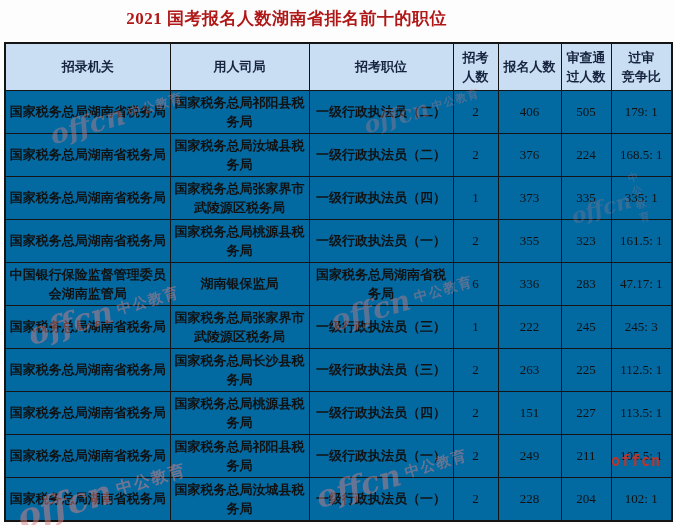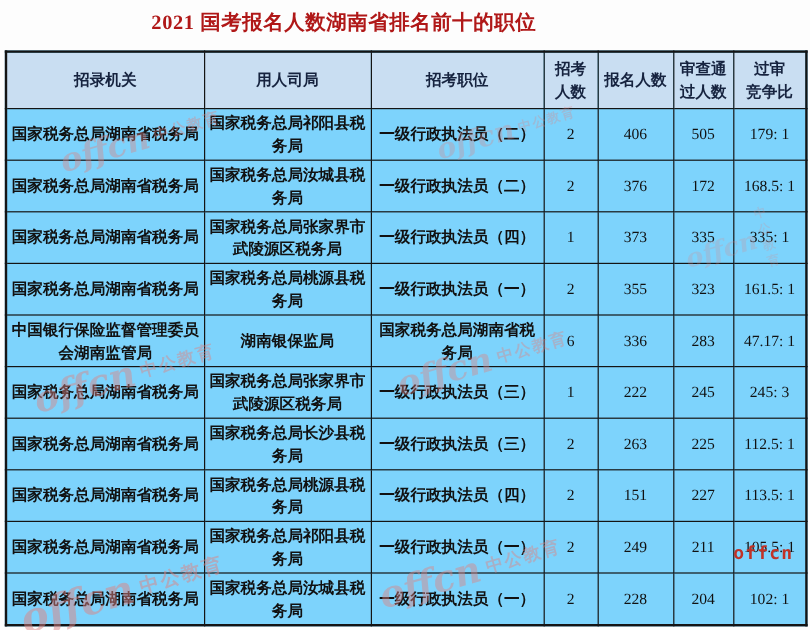--- a/index.html
+++ b/index.html
@@ -2,21 +2,21 @@
 <html><head>
 <meta charset="utf-8">
 <style>
   html,body{margin:0;padding:0;}
   body{width:675px;height:525px;overflow:hidden;background:#fdfdfd;
        font-family:"Liberation Serif","DejaVu Serif",serif;}
   .page{position:relative;width:573px;height:525px;background:#fdfdfd;}
   .title{position:absolute;top:7px;left:0;width:100%;margin:0;text-align:center;
          font-size:17px;font-weight:bold;color:#b01818;letter-spacing:0.5px;}
   table.rank{position:absolute;left:4px;top:42px;width:667px;z-index:1;
-             border-collapse:collapse;table-layout:fixed;background:#7dd3fc;
+             border-collapse:collapse;table-layout:fixed;background:#0369a1;
              border:2px solid #141414;}
   th,td{border:1px solid #141414;text-align:center;vertical-align:middle;
         white-space:pre-line;padding:1px 3px;color:#111;font-size:13px;line-height:1.5;
         overflow:hidden;}
   thead th{background:#c9def2;color:#16233f;font-weight:bold;height:44px;}
   tbody td{height:40px;}
   tbody td.cjk{font-weight:bold;}
   
   .wm-layer{position:absolute;inset:0;z-index:3;pointer-events:none;}
   .wm{position:absolute;display:flex;align-items:center;gap:6px;color:#dd8484;
@@ -69,21 +69,21 @@
           <td>406</td>
           <td>505</td>
           <td>179: 1</td>
         </tr>
         <tr>
           <td class="cjk">国家税务总局湖南省税务局</td>
           <td class="cjk">国家税务总局汝城县税务局</td>
           <td class="cjk">一级行政执法员（二）</td>
           <td>2</td>
           <td>376</td>
-          <td>172</td>
+          <td>224</td>
           <td>168.5: 1</td>
         </tr>
         <tr>
           <td class="cjk">国家税务总局湖南省税务局</td>
           <td class="cjk">国家税务总局张家界市武陵源区税务局</td>
           <td class="cjk">一级行政执法员（四）</td>
           <td>1</td>
           <td>373</td>
           <td>335</td>
           <td>335: 1</td>

